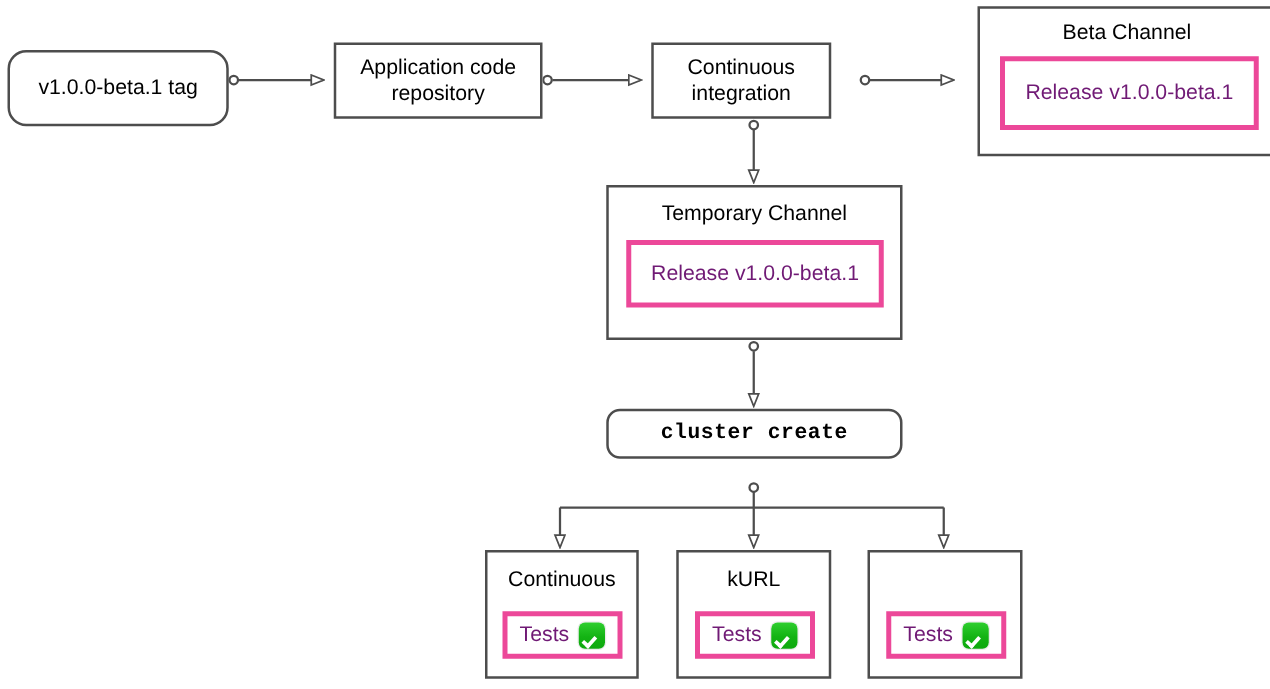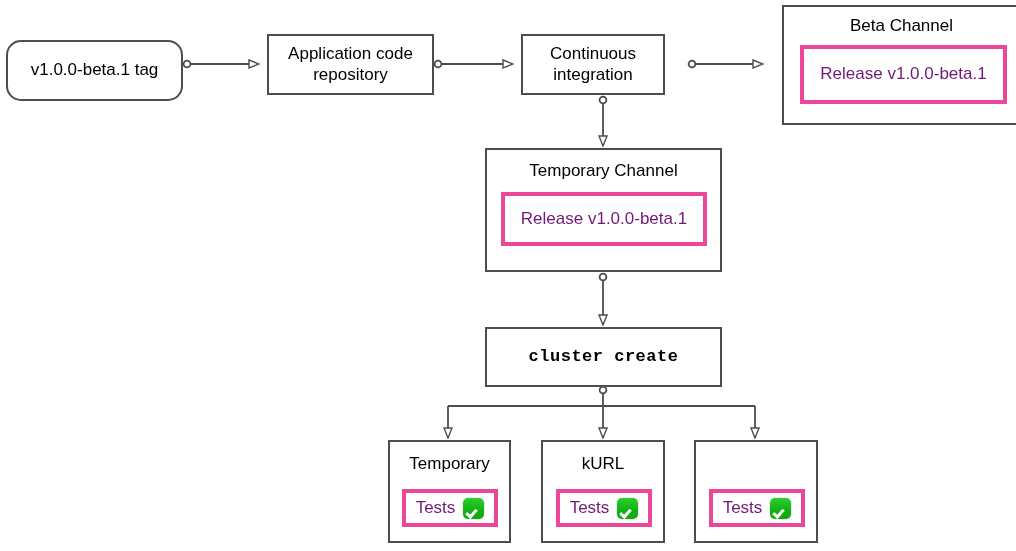--- a/index.html
+++ b/index.html
@@ -154,26 +154,26 @@
     </div>
   </div>
 
   <div class="node container-node" style="left:485px; top:148px; width:237px; height:124px;padding-left:13px;">
     <div class="container-title" style="top:11px;">Temporary Channel</div>
     <div class="inner-node" style="left:14px; top:42px; width:206px; height:54px;">
       <span>Release v1.0.0-beta.1</span>
     </div>
   </div>
 
-  <div class="node" style="left:485px; top:327px; width:237px; height:60px;">
+  <div class="node" style="left:485px; top:327px; width:237px; height:40px;border-radius:11px;">
     <span class="mono-label">cluster create</span>
   </div>
 
   <div class="node container-node" style="left:388px; top:440px; width:123px; height:103px;">
-    <div class="container-title" style="top:12px;">Temporary</div>
+    <div class="container-title" style="top:12px;">Continuous</div>
     <div class="inner-node" style="left:12px; top:47px; width:96px; height:38px;">
       <span class="test-row">
         <span>Tests</span>
         <span class="check-badge"></span>
       </span>
     </div>
   </div>
 
   <div class="node container-node" style="left:541px; top:440px; width:124px; height:103px;">
     <div class="container-title" style="top:12px;">kURL</div>

